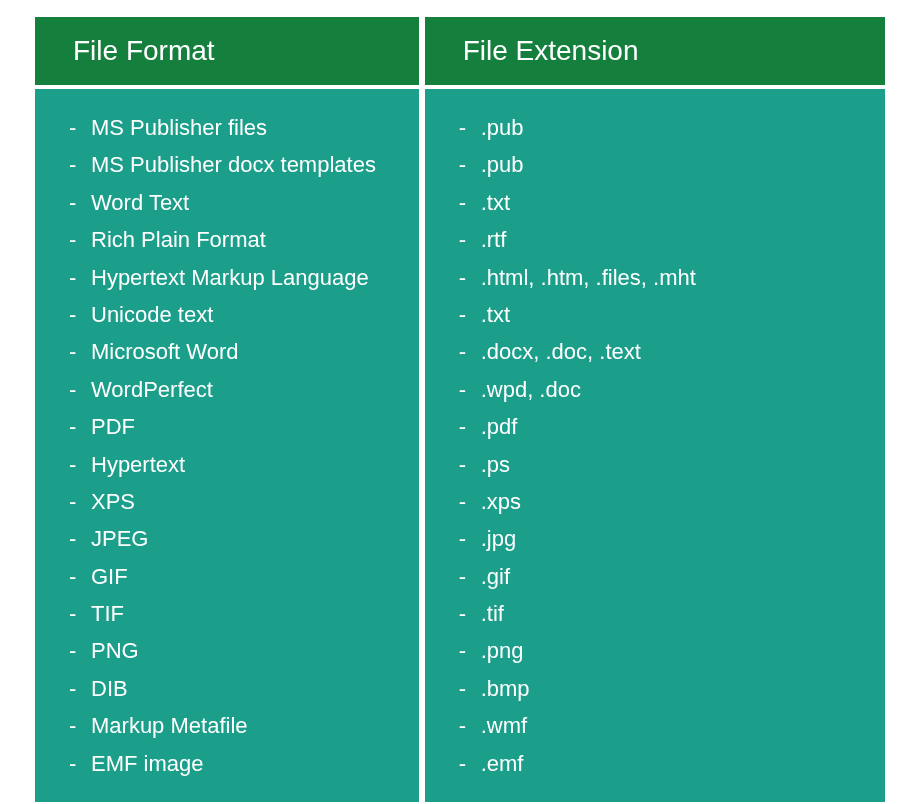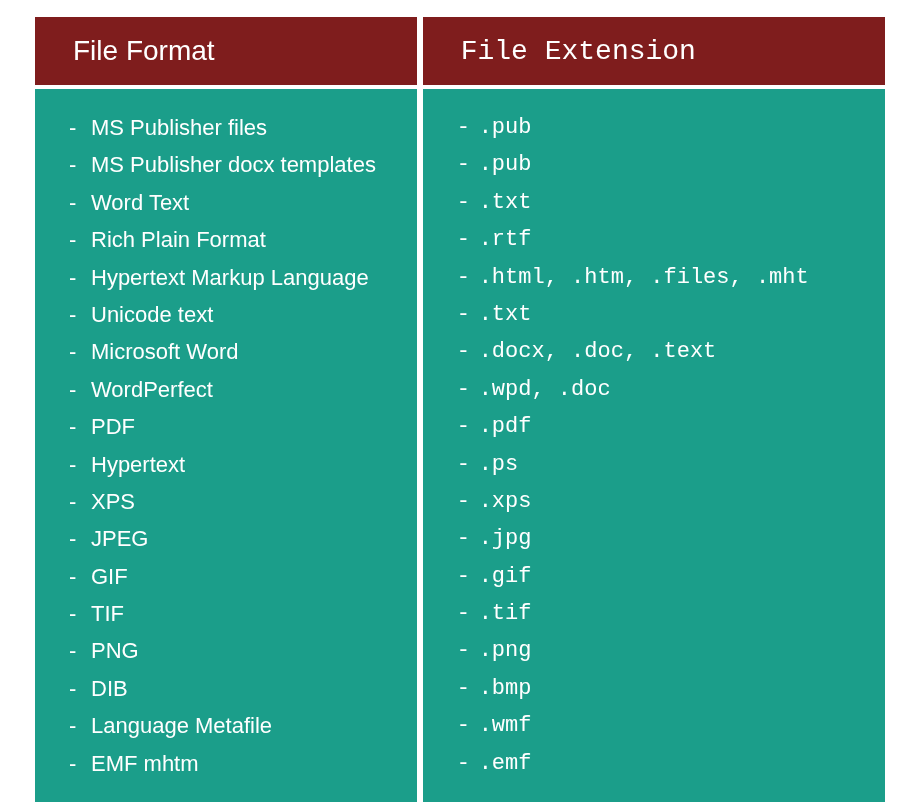--- a/index.html
+++ b/index.html
@@ -12,21 +12,21 @@
   }
   .table {
     position: absolute;
     left: 32px;
     top: 14px;
     width: 856px;
     border-collapse: separate;
     border-spacing: 0;
   }
   .header-row td {
-    background: #7f1d1d;
+    background: #15803d;
     color: #ffffff;
     font-size: 28px;
     font-weight: 400;
     padding: 18px 0 18px 38px;
     border: 3px solid #ffffff;
     border-bottom-width: 4px;
   }
   .body-row td {
     background: #1b9e8a;
     color: #ffffff;
@@ -35,21 +35,20 @@
     vertical-align: top;
     border: 3px solid #ffffff;
     border-top-width: 0;
     padding: 20px 10px 20px 34px;
   }
   .col-left {
     width: 380px;
   }
   .col-right {
     width: 478px;
-    font-family: Liberation Mono, monospace;
   }
   .item {
     display: flex;
     align-items: baseline;
     line-height: 1.7;
   }
   .dash {
     display: inline-block;
     width: 22px;
     flex-shrink: 0;
@@ -130,25 +129,25 @@
             <div class="item">
               <span class="dash">-</span>
               <span>PNG</span>
             </div>
             <div class="item">
               <span class="dash">-</span>
               <span>DIB</span>
             </div>
             <div class="item">
               <span class="dash">-</span>
-              <span>Language Metafile</span>
-            </div>
-            <div class="item">
-              <span class="dash">-</span>
-              <span>EMF mhtm</span>
+              <span>Markup Metafile</span>
+            </div>
+            <div class="item">
+              <span class="dash">-</span>
+              <span>EMF image</span>
             </div>
           </div>
     </td>
     <td class="col-right">
       <div id="extension-list">
             <div class="item">
               <span class="dash">-</span>
               <span>.pub</span>
             </div>
             <div class="item">

